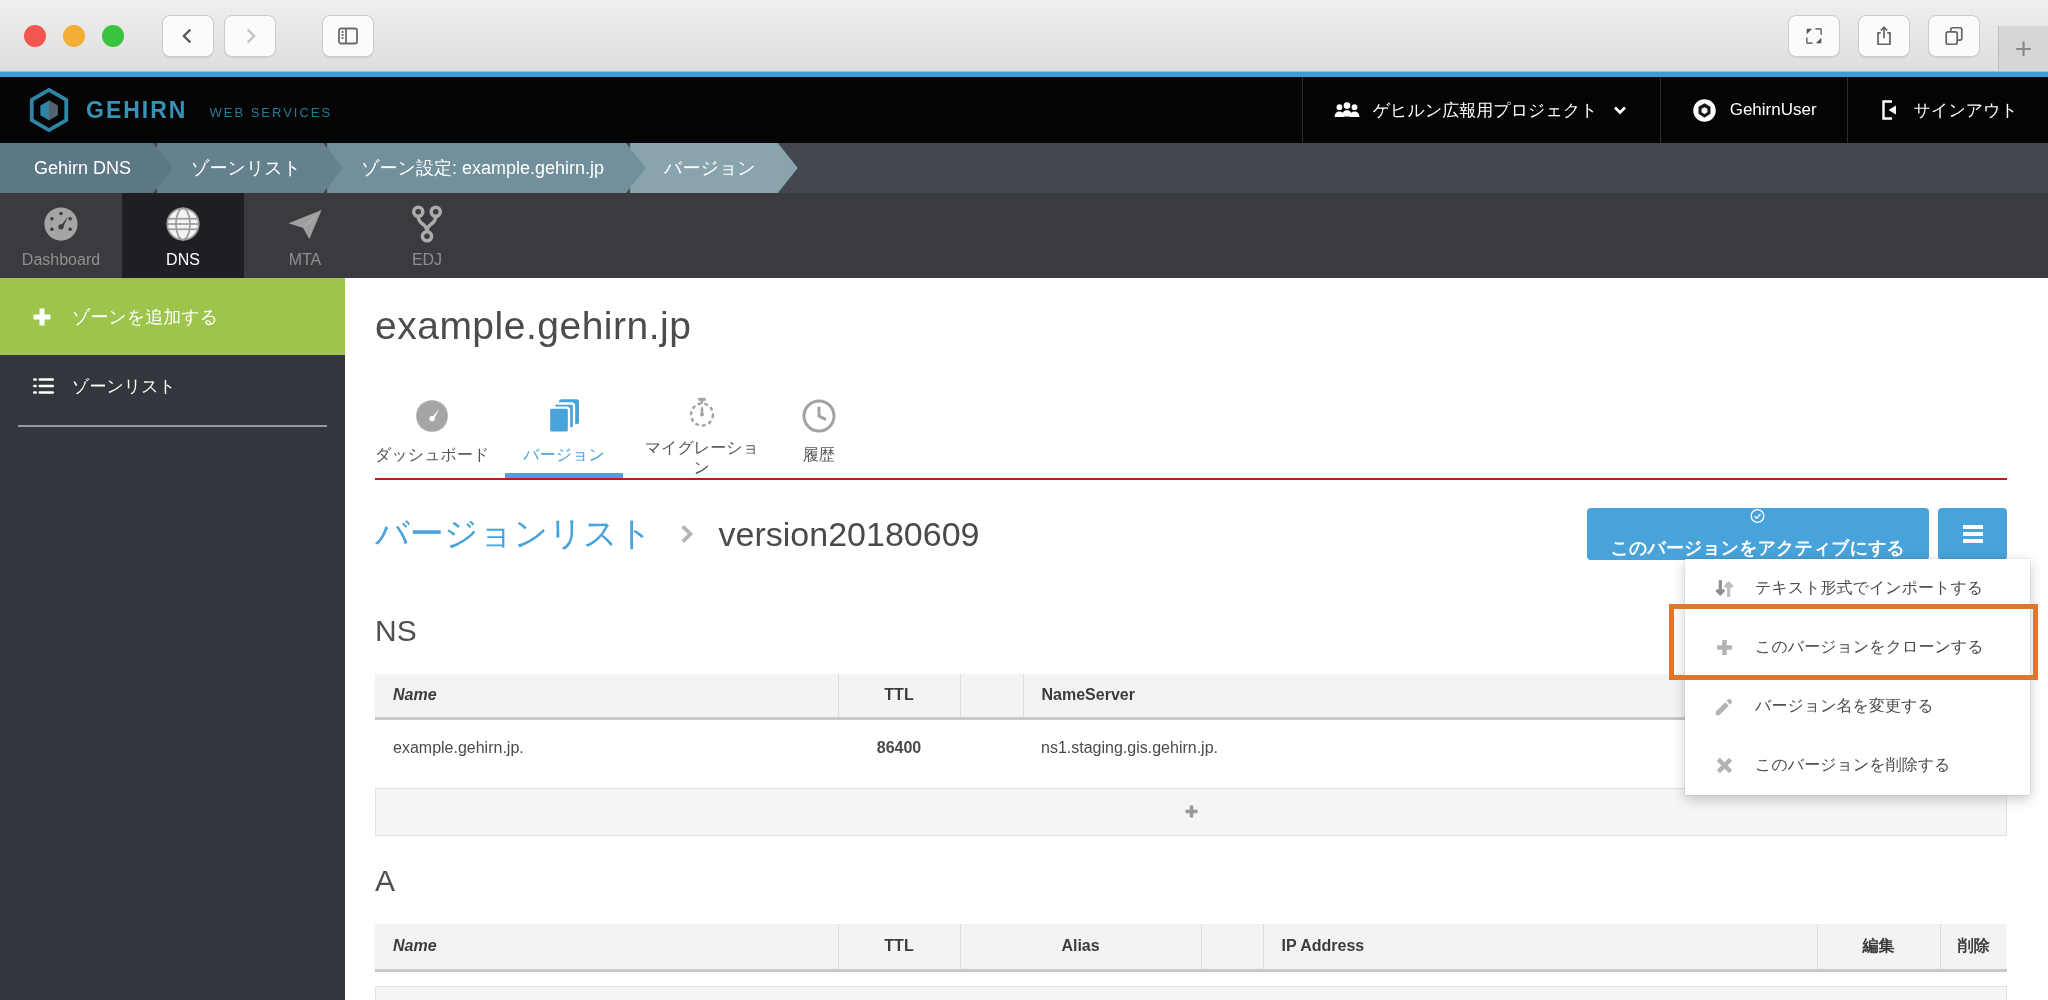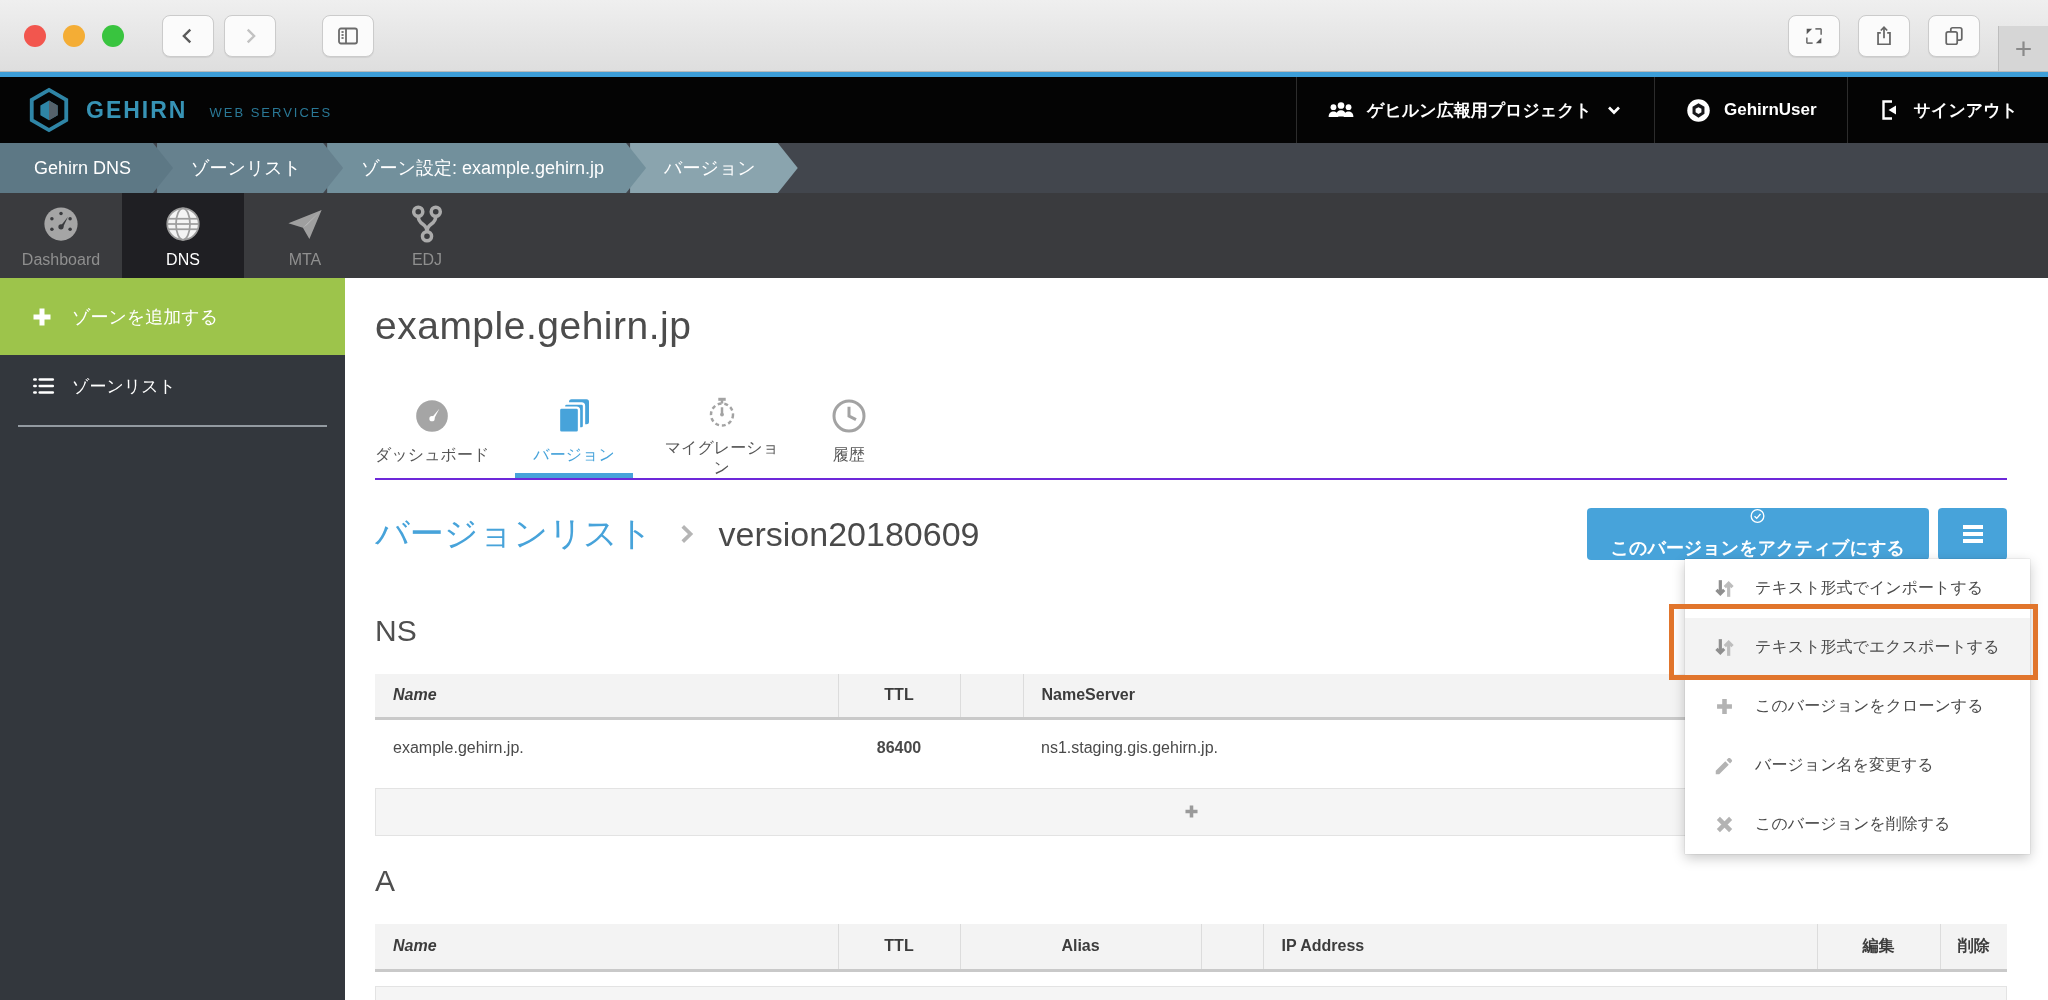--- a/index.html
+++ b/index.html
@@ -23,21 +23,21 @@
                   font-size:30px; color:#8a8a8a; font-weight:300; }
   .blue-line { height:5px; background:#3d9ed8; }
 
   
   .app-header { height:66px; background:#040404; display:flex; align-items:stretch; padding-left:26px; }
   .brand { display:flex; align-items:center; gap:14px; }
   .brand-name { color:#3793b5; font-size:23px; font-weight:bold; letter-spacing:2px; }
   .brand-suffix { color:#2a7896; font-size:13px; letter-spacing:2px; margin-left:8px; padding-top:4px; }
   .hdr-right { margin-left:auto; display:flex; align-items:stretch; }
   .hdr-item { display:flex; align-items:center; gap:12px; padding:0 30px; border-left:1px solid #2c2c2c;
-              color:#fff; font-size:17px; font-weight:700; cursor:default; }
+              color:#fff; font-size:17px; font-weight:400; cursor:default; }
 
   
   .breadcrumb { height:50px; background:#42464d; display:flex; align-items:stretch; }
   .crumb { display:flex; align-items:center; color:#fff; font-size:18px; padding:0 42px 0 34px;
            clip-path:polygon(0 0, calc(100% - 20px) 0, 100% 50%, calc(100% - 20px) 100%, 0 100%);
            margin-right:-16px; position:relative; }
   .crumb:nth-child(1){ background:#5d7885; z-index:4; }
   .crumb:nth-child(2){ background:#66818e; z-index:3; }
   .crumb:nth-child(3){ background:#72909c; z-index:2; }
   .crumb:nth-child(4){ background:#8aa4ae; z-index:1; }
@@ -54,21 +54,21 @@
   .body-row { display:flex; height:797px; }
   .sidebar { width:345px; background:#33373d; flex-shrink:0; }
   .add-zone { height:77px; background:#9dc44b; display:flex; align-items:center; gap:18px; padding-left:30px;
               color:#fff; font-size:18px; }
   .zone-item { height:62px; display:flex; align-items:center; gap:16px; padding-left:30px; color:#fff; font-size:17px; }
   .side-divider { height:2px; background:#939aa1; margin:8px 18px 0 18px; }
 
   .main { flex:1; background:#fff; padding:0 41px 0 30px; }
   .dom-title { font-size:39px; font-weight:400; color:#4c4c4c; margin-top:26px; letter-spacing:.5px; }
 
-  .tabs { margin-top:44px; display:flex; gap:44px; border-bottom:2px solid #6d28d9; height:88px; align-items:stretch; }
+  .tabs { margin-top:44px; display:flex; gap:34px; border-bottom:2px solid #b91c1c; height:88px; align-items:stretch; }
   .tab { display:flex; flex-direction:column; align-items:center; gap:9px; padding-top:4px; position:relative;
          color:#a3a3a3; text-align:center; }
   .tab .tab-lbl { font-size:16px; color:#555; line-height:1.25; }
   .tab.tab-mig { width:126px; }
   .tab.active { color:#47a3da; }
   .tab.active .tab-lbl { color:#47a3da; }
   .tab.active::after { content:""; position:absolute; left:-18px; right:-18px; bottom:0; height:5px; background:#47a3da; }
 
   .ver-row { margin-top:24px; display:flex; align-items:center; height:60px; }
   .ver-link { font-size:34px; color:#47a3da; cursor:pointer; }
@@ -452,37 +452,20 @@
               </g>
             <g stroke="#bdbdbd">
                 <path d="M16 20 V7.4"></path>
                 <path d="M12.3 10.7 L16 7 L19.7 10.7"></path>
               </g>
           </g>
         </svg>
       </span>
       <span>テキスト形式でインポートする</span>
     </div>
-    <div class="menu-item hl">
-      <span class="mi-icon">
-        <svg width="25" height="25" viewBox="0 0 24 24">
-          <g fill="none" stroke-width="3.1">
-            <g stroke="#8f8f8f">
-                <path d="M8 4 V16.6"></path>
-                <path d="M4.3 13.3 L8 17 L11.7 13.3"></path>
-              </g>
-            <g stroke="#bdbdbd">
-                <path d="M16 20 V7.4"></path>
-                <path d="M12.3 10.7 L16 7 L19.7 10.7"></path>
-              </g>
-          </g>
-        </svg>
-      </span>
-      <span>テキスト形式でエクスポートする</span>
-    </div>
     <div class="menu-item">
       <span class="mi-icon">
         <svg width="21" height="21" viewBox="0 0 24 24">
             <path d="M12 3.5 V20.5 M3.5 12 H20.5" stroke="#b3b3b3" stroke-width="5.2"></path>
           </svg>
       </span>
       <span>このバージョンをクローンする</span>
     </div>
     <div class="menu-item">
       <span class="mi-icon">

